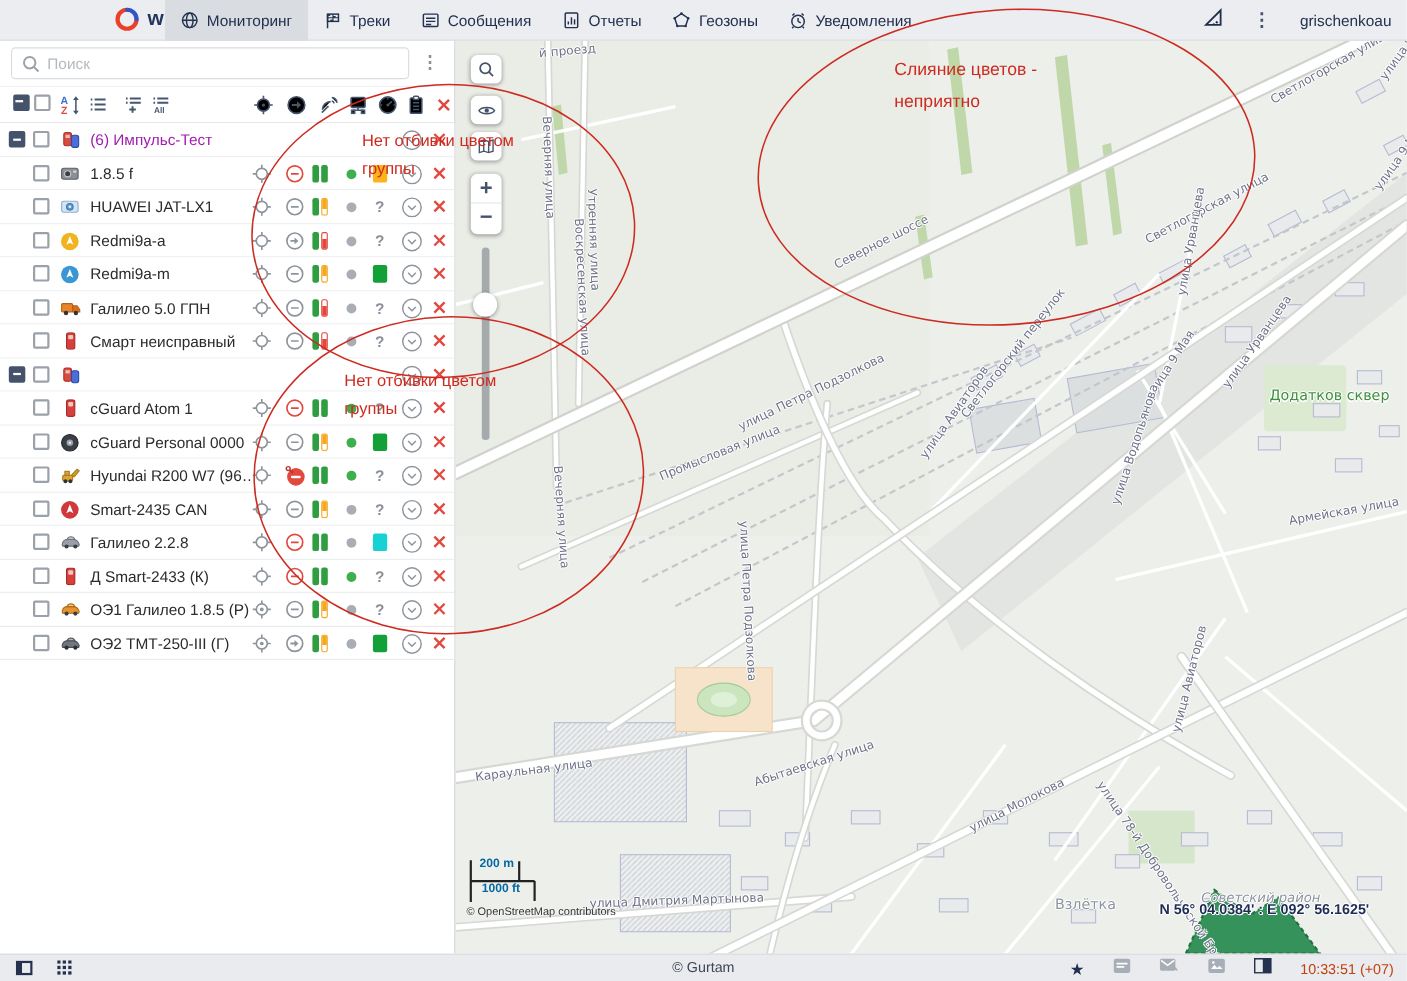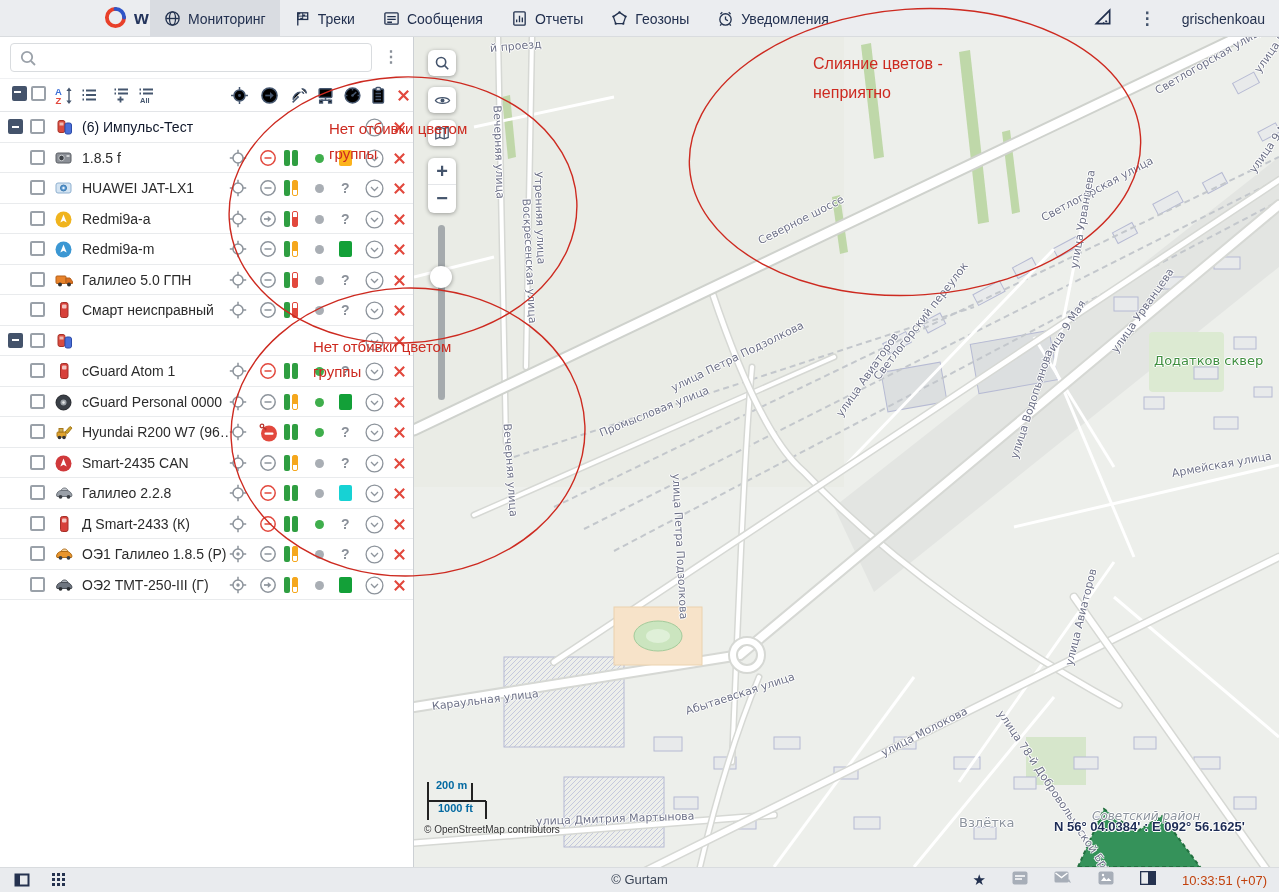--- a/index.html
+++ b/index.html
@@ -36,21 +36,21 @@
   .tbi{position:absolute;top:7px;display:flex;align-items:center;justify-content:center;}
 
   .unit-list{position:relative;}
   .row{position:relative;height:30.5px;border-bottom:1px solid #e9ebed;background:#fff;}
   .cb{position:absolute;top:7px;width:15px;height:15px;border:2px solid #9aa1a9;border-radius:2px;background:#fff;}
   .cb.ind{left:8px;background:#44536b;border-color:#44536b;}
   .cb.ind::after{content:"";position:absolute;left:2px;top:4.5px;width:7px;height:2px;background:#fff;}
   .uicon{position:absolute;left:55px;top:7px;width:18px;height:16px;}
   .uname{position:absolute;left:82px;top:0;line-height:30px;font-size:14px;color:#2b2b2b;
          white-space:nowrap;overflow:hidden;width:146px;}
-  .row.group .uname{width:270px;color:#0f172a;}
+  .row.group .uname{width:270px;color:#a21caf;}
   .cell{position:absolute;top:6px;width:18px;height:18px;}
   .bars{position:absolute;left:284px;top:7px;display:flex;gap:2px;}
   .bar{width:6px;height:16px;border-radius:2px;}
   .dot{position:absolute;left:315px;top:11px;width:9px;height:9px;border-radius:50%;}
   .q{position:absolute;left:341px;top:0;line-height:30px;font-size:14px;font-weight:bold;color:#8a9099;}
   .sq{position:absolute;left:339px;top:7px;width:13px;height:16px;border-radius:2px;}
   .dd{position:absolute;left:365px;top:6px;}
   .xx{position:absolute;left:393px;top:8px;}
 
   
@@ -180,20 +180,21 @@
     </div>
   </div>
 
   <div class="sidebar">
     <div class="search-row">
       <div class="search-box">
         <svg width="18" height="18" viewBox="0 0 18 18" fill="none" stroke="#9aa1a9" stroke-width="1.8">
           <circle cx="8" cy="8" r="5.2"></circle>
             <path d="M12 12l4 4"></path>
         </svg>
+        <input type="text" placeholder="Поиск" style="">
       </div>
       <span class="search-kebab">⋮</span>
     </div>
     <div class="toolbar" id="toolbar">
         <span class="tbi" style="left:12px">
           <span class="cb ind" style="position:static"></span>
         </span>
   <span class="tbi" style="left:31px">
           <span class="cb" style="position:static"></span>
         </span>

